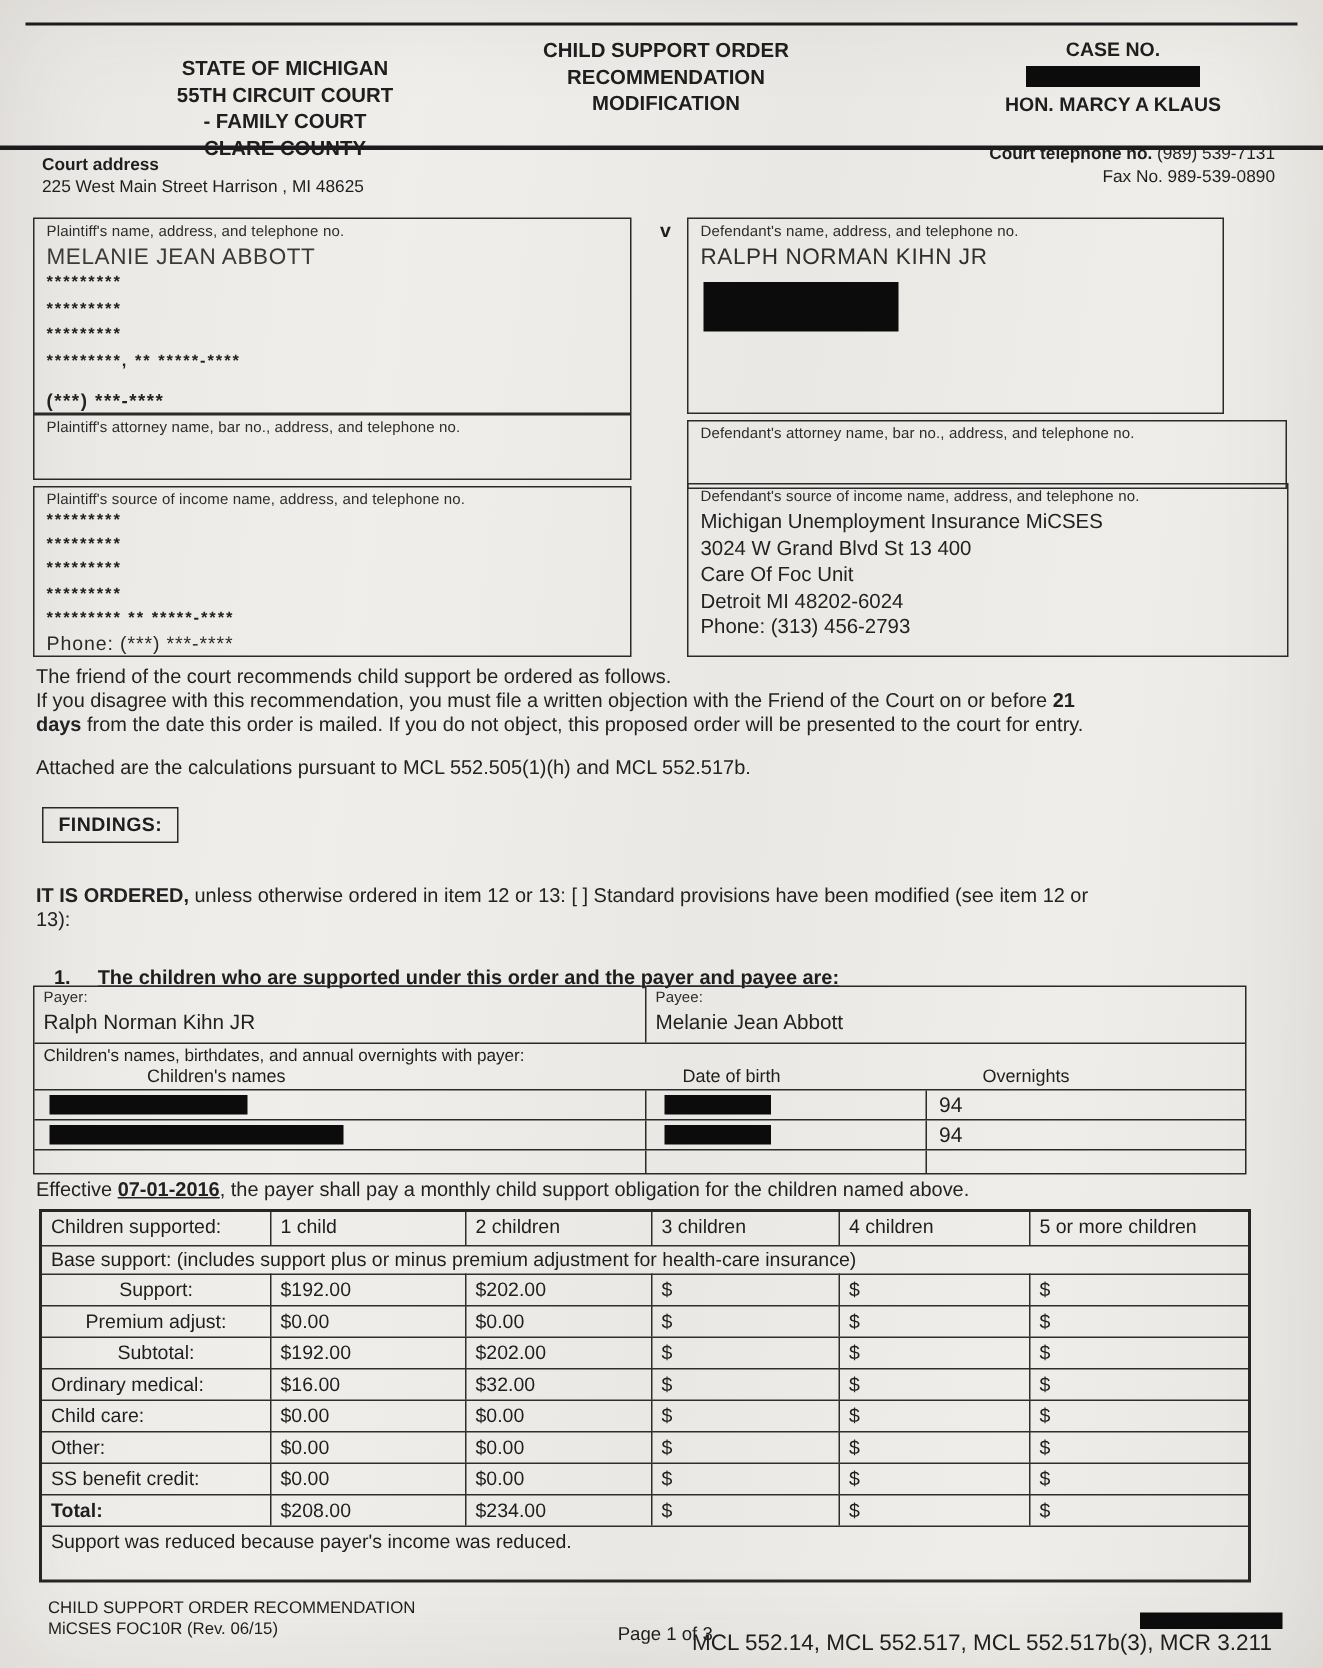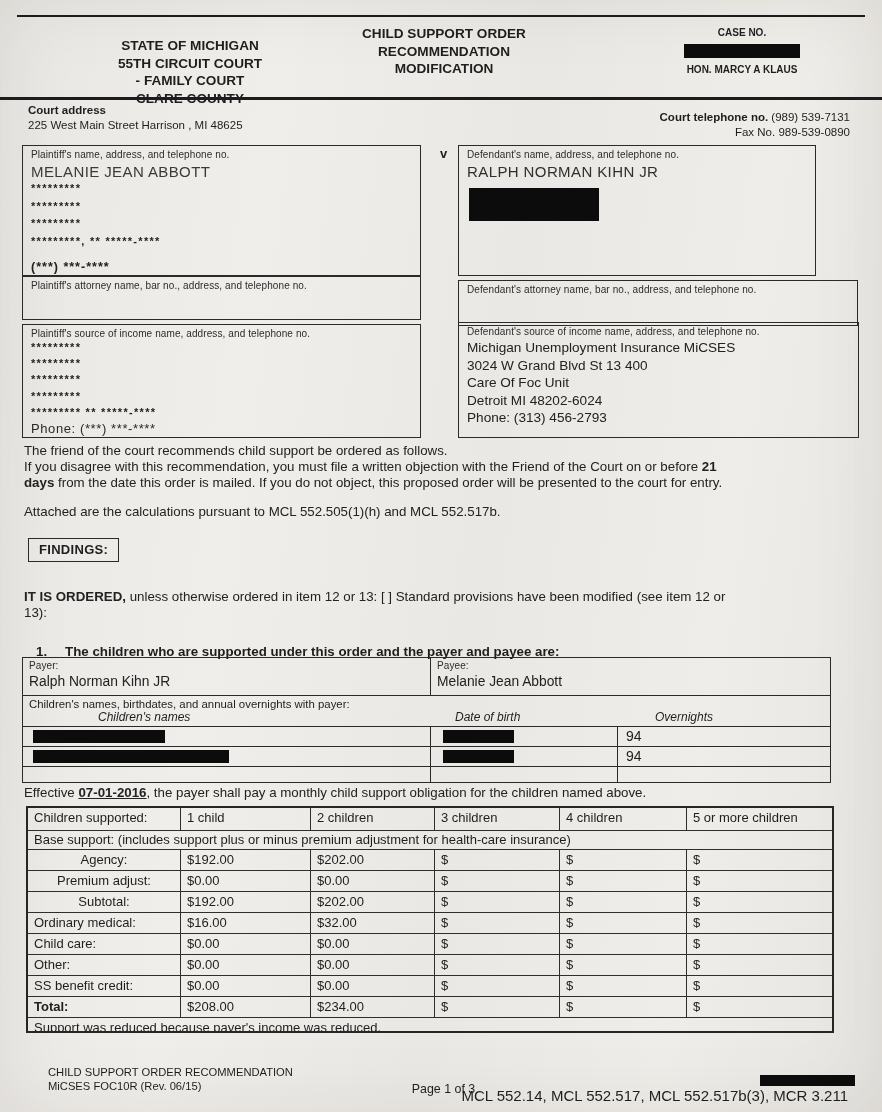--- a/index.html
+++ b/index.html
@@ -11,26 +11,26 @@
     box-shadow:inset 0 0 70px rgba(120,110,100,.14);
   }
   .abs { position:absolute; }
   .b { font-weight:bold; }
   .redact { background:#0c0c0c; }
   .rule { background:#1c1c1c; }
 
   
   #hdr-left  { left:55px;  top:37px; width:270px; font-weight:bold; font-size:13.6px; line-height:17.5px; text-align:center; }
   #hdr-title { left:303px; top:25px; width:282px; font-weight:bold; font-size:13.6px; line-height:17.5px; text-align:center; }
-  #hdr-right { left:618px; top:25px; width:248px; font-weight:bold; font-size:10px; line-height:16px; text-align:center; }
+  #hdr-right { left:618px; top:25px; width:248px; font-weight:bold; font-size:13px; line-height:16px; text-align:center; }
   #case-redact { width:116px; height:14px; margin:3px auto 4px; }
 
   
   #court-info-left  { left:28px; top:103px; font-size:11.5px; line-height:14.5px; }
-  #court-info-right { right:32px; top:110px; font-size:11.5px; line-height:14.5px; text-align:right; }
+  #court-info-right { right:32px; top:96px; font-size:11.5px; line-height:14.5px; text-align:right; }
 
   
   .pbox { border:1.6px solid #2a2a2a; padding:3px 8px; background:transparent; }
   .lbl  { font-size:10px; color:#2c2c2c; letter-spacing:.1px; }
   .pname { font-size:15px; letter-spacing:.4px; margin-top:3px; color:#3a3a3a; }
   .stars { font-size:11px; font-weight:bold; letter-spacing:1.3px; line-height:17.5px; color:#222; }
   #pl-name-box  { left:22px;  top:145px; width:399px; height:131px; }
   #df-name-box  { left:458px; top:145px; width:358px; height:131px; }
   #vs-label     { left:440px; top:146px; font-size:13px; font-weight:bold; }
   #pl-atty-box  { left:22px;  top:276px; width:399px; height:44px; }
@@ -56,21 +56,21 @@
 
   
   #ctable { left:22px; top:657px; width:809px; border:1.6px solid #2a2a2a; }
   .ct-row1 { display:flex; height:38px; border-bottom:1.4px solid #2a2a2a; }
   .ct-r1c { padding:2px 6px; }
   .ct-r1c.first { width:408px; border-right:1.2px solid #2a2a2a; }
   .ct-r1c.second { flex:1; }
   .ct-val { font-size:13.8px; margin-top:3px; color:#222; }
   .ct-cap { padding:2px 6px 0; font-size:11.4px; }
   .ct-heads { position:relative; height:17px; font-size:12px; border-bottom:1.6px solid #2a2a2a; }
-  .ct-heads span { position:absolute; top:0;font-style:italic; }
+  .ct-heads span { position:absolute; top:0; }
   #ct-h-names { left:75px; }
   #ct-h-dob { left:432px; }
   #ct-h-ovr { left:632px; }
   .ct-drow { display:flex; border-bottom:1.1px solid #2a2a2a; }
   .ct-drow:last-child { border-bottom:none; }
   .ct-c1 { width:408px; border-right:1.1px solid #2a2a2a; }
   .ct-c2 { width:187px; border-right:1.1px solid #2a2a2a; }
   .ct-c3 { flex:1; font-size:14px; padding:1px 0 0 8px; }
   .rh20 { height:20px; } .rh15 { height:15px; }
   .ct-nm1 { width:132px; height:13px; margin:3px 0 0 10px; }
@@ -84,25 +84,25 @@
   
   #stable { left:26px; top:806px; width:808px; border:2px solid #262626; display:grid;
             grid-template-columns:152px 130px 124px 125px 127px 146px; font-size:13px; }
   #stable > div { border-left:1.1px solid #2e2e2e; border-top:1.1px solid #2e2e2e;
                   padding:2px 6px 0; height:21px; overflow:hidden; white-space:nowrap; }
   #stable > div.fc { border-left:none; }
   #stable > div.fr { border-top:none; height:22px; }
   #stable > div.span { grid-column:1/-1; }
   #stable > div.base { height:19px; padding-top:1px; }
   #stable > div.tt { border-top-width:1.8px; }
-  #stable > div.note { height:14px; padding-top:2px; }
+  #stable > div.note { height:36px; padding-top:2px; }
   .ind { text-align:center; }
 
   
-  #ft-left  { left:48px; top:1066px; font-size:11.2px; line-height:13.8px; }
+  #ft-left  { left:32px; top:1066px; font-size:11.2px; line-height:13.8px; }
   #ft-page  { left:381px; top:1082px; width:125px; text-align:center; font-size:12.4px; }
   #ft-cite  { right:34px; top:1087px; font-size:15px; }
   #ft-redact { left:760px; top:1075px; width:95px; height:11px; }
 </style>
 </head>
 <body>
 
 <div class="page">
 
   <div class="abs rule" style="left:17px;top:15px;width:848px;height:2px"></div>
@@ -246,21 +246,21 @@
   <div class="abs" id="stable">
     <div class="fc fr">Children supported:</div>
     <div class="fr">1 child</div>
     <div class="fr">2 children</div>
     <div class="fr">3 children</div>
     <div class="fr">4 children</div>
     <div class="fr">5 or more children</div>
 
     <div class="fc span base">Base support: (includes support plus or minus premium adjustment for health-care insurance)</div>
 
-    <div class="fc ind">Agency:</div>
+    <div class="fc ind">Support:</div>
     <div>$192.00</div>
     <div>$202.00</div>
     <div>$</div>
     <div>$</div>
     <div>$</div>
 
     <div class="fc ind">Premium adjust:</div>
     <div>$0.00</div>
     <div>$0.00</div>
     <div>$</div>

